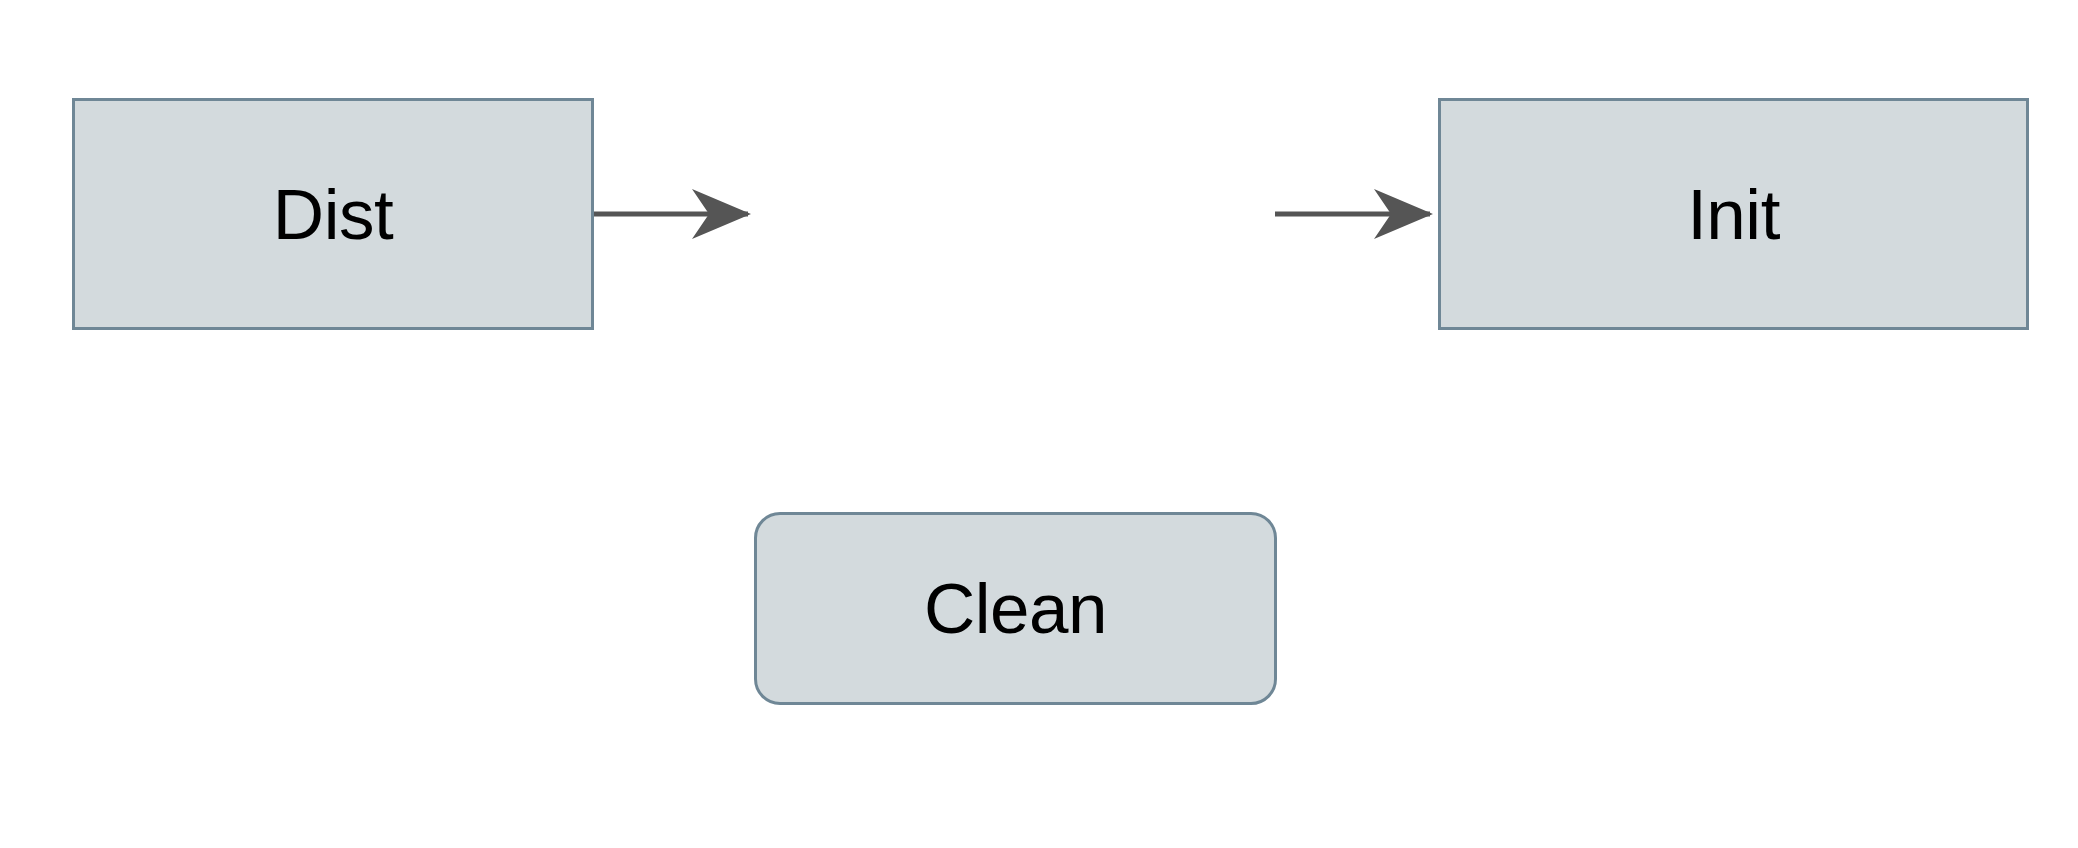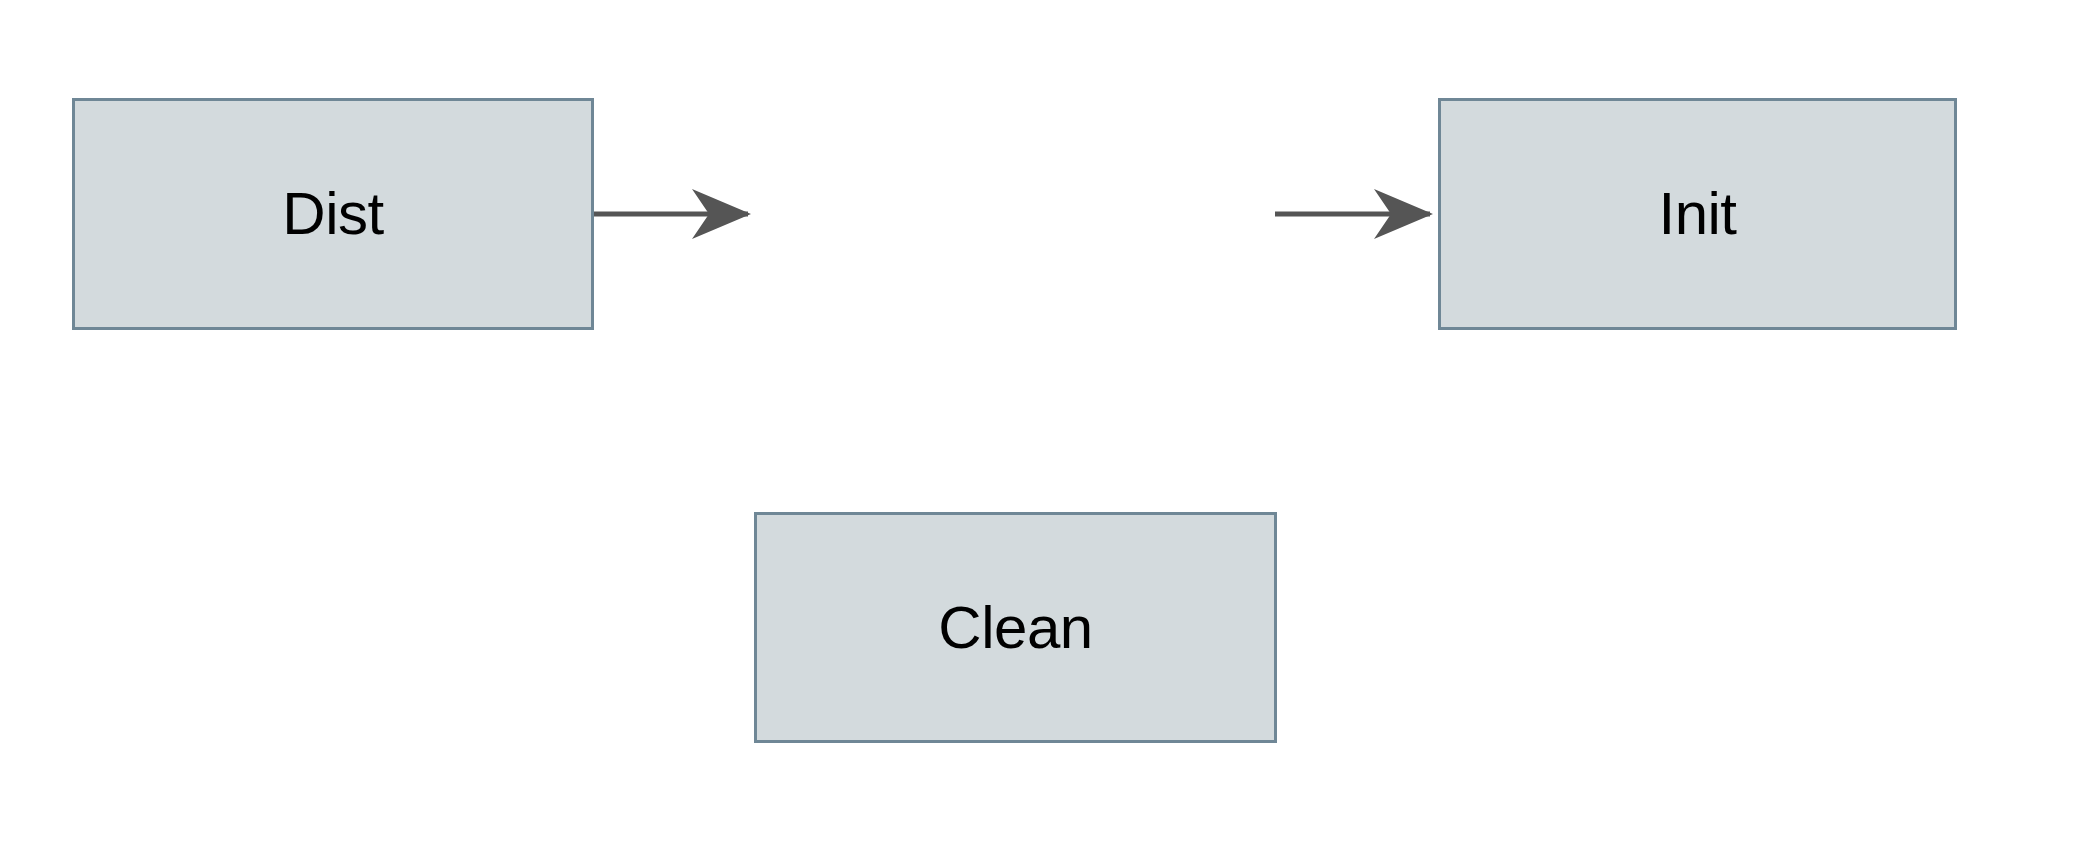--- a/index.html
+++ b/index.html
@@ -24,32 +24,32 @@
     position: absolute;
     box-sizing: border-box;
     background: #d3dadd;
     border: 3px solid #6f8796;
     display: flex;
     align-items: center;
     justify-content: center;
   }
   .node-label {
     font-family: "Liberation Sans", sans-serif;
-    font-size: 60px;
+    font-size: 71px;
     font-weight: 400;
     color: #000000;
     line-height: 1;
     letter-spacing: -0.5px;
     white-space: nowrap;
     -webkit-font-smoothing: antialiased;
   }
   #node-dist   { left: 72px;   top: 98px;  width: 522px; height: 232px; }
   #node-compile{ left: 756px;  top: 98px;  width: 519px; height: 232px; }
-  #node-init   { left: 1438px; top: 98px;  width: 519px; height: 232px; }
-  #node-clean  { left: 754px;  top: 512px; width: 523px; height: 231px; }
+  #node-init   { left: 1438px; top: 98px;  width: 591px; height: 232px; }
+  #node-clean  { left: 754px;  top: 512px; width: 523px; height: 193px; border-radius: 26px; }
 
   #edge-layer {
     position: absolute;
     left: 0;
     top: 0;
     width: 2078px;
     height: 848px;
     pointer-events: none;
   }
 </style>

